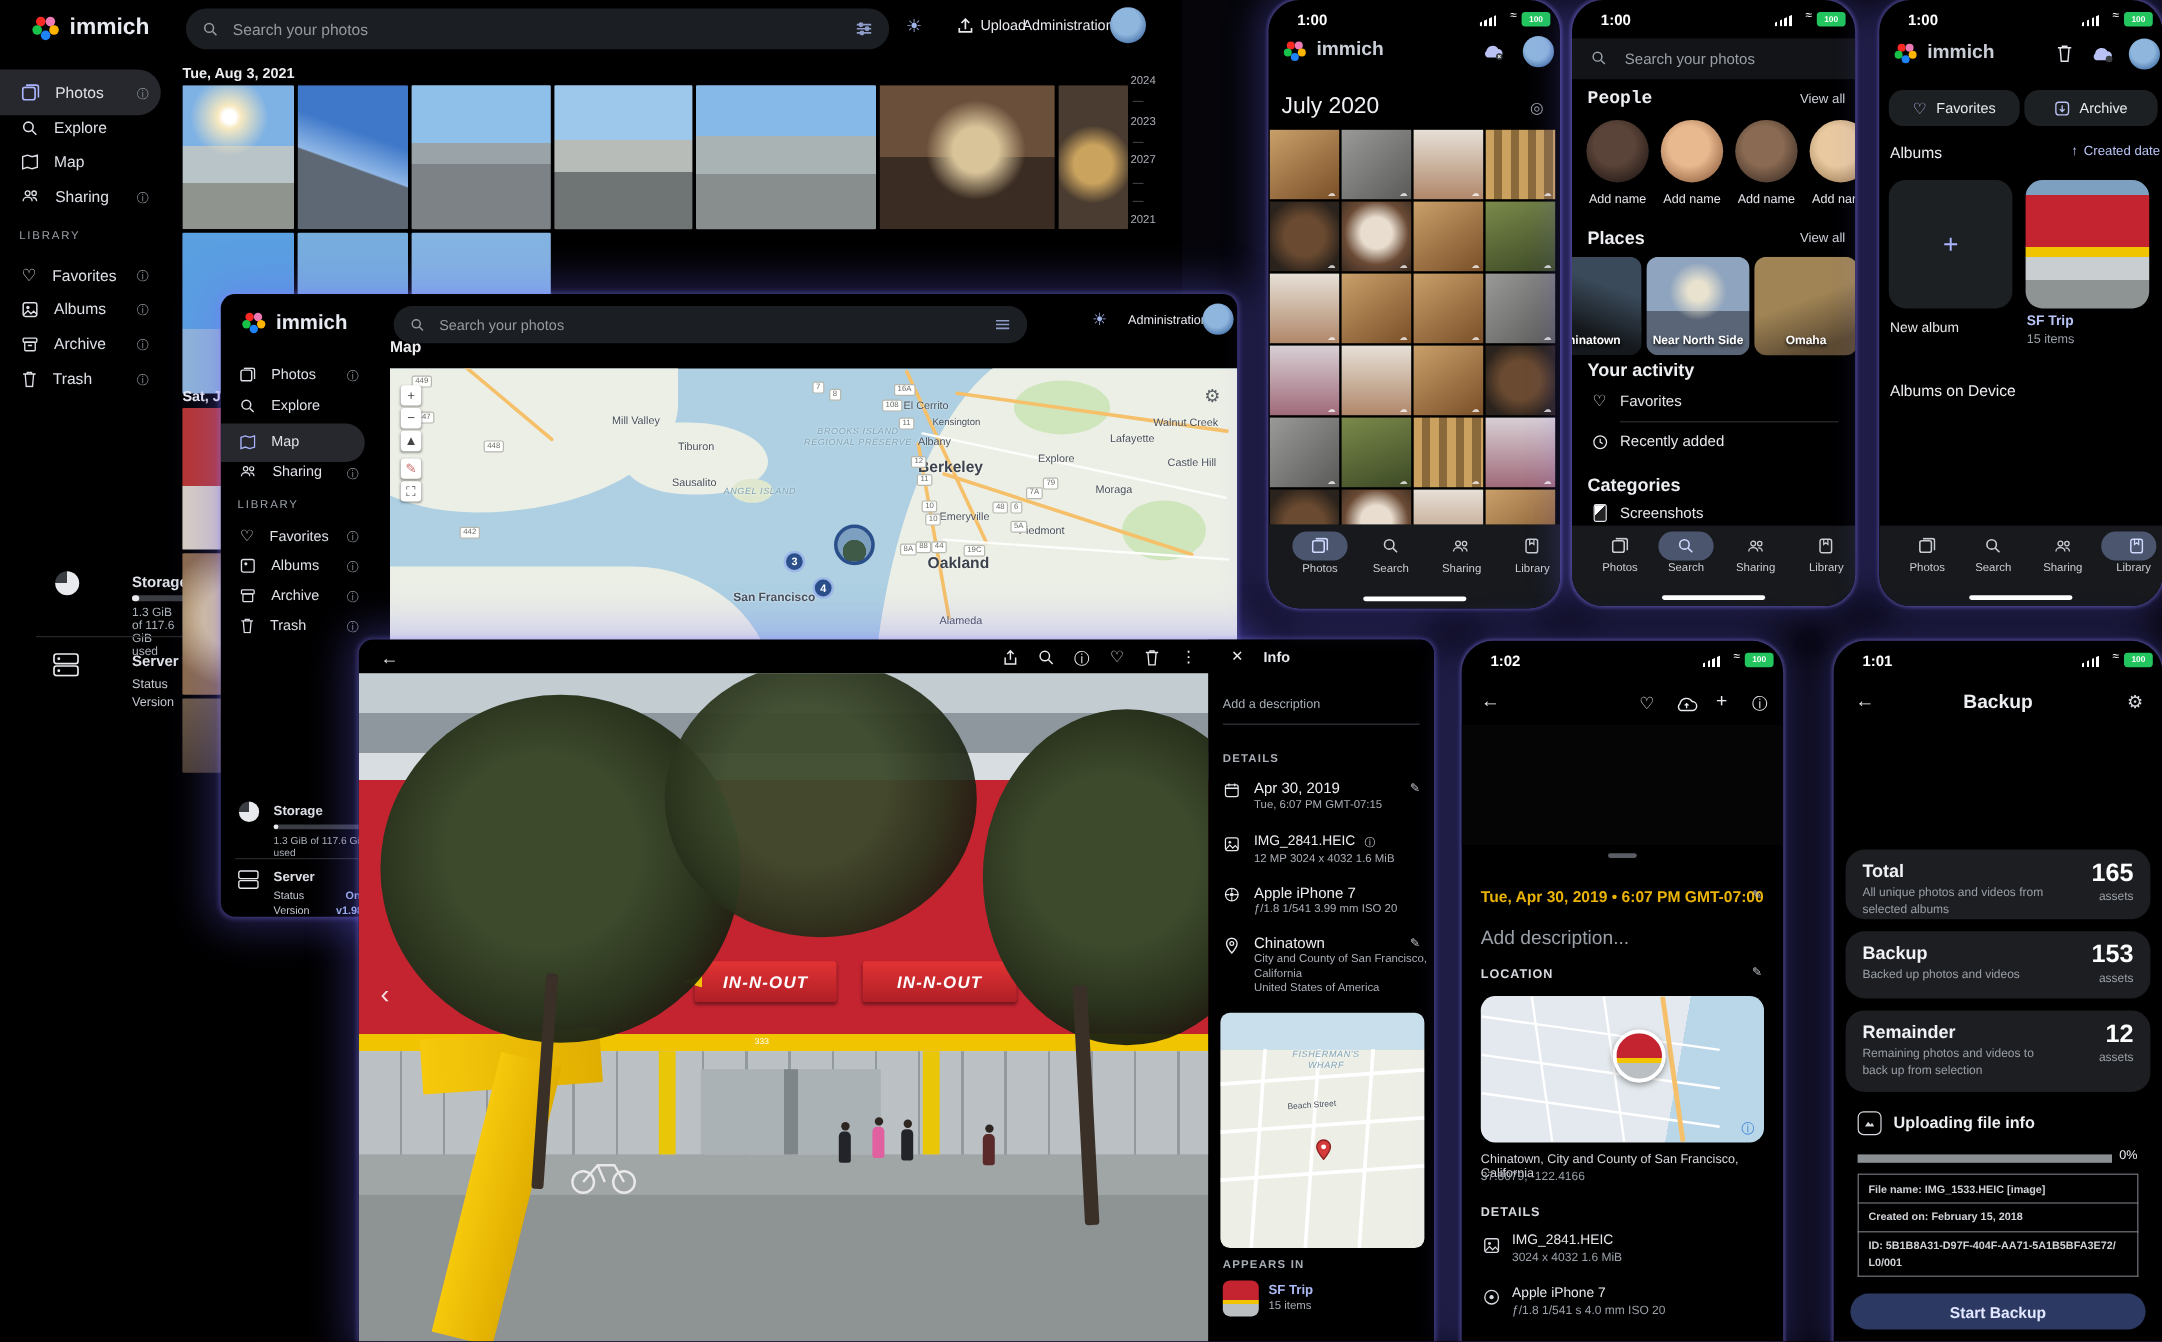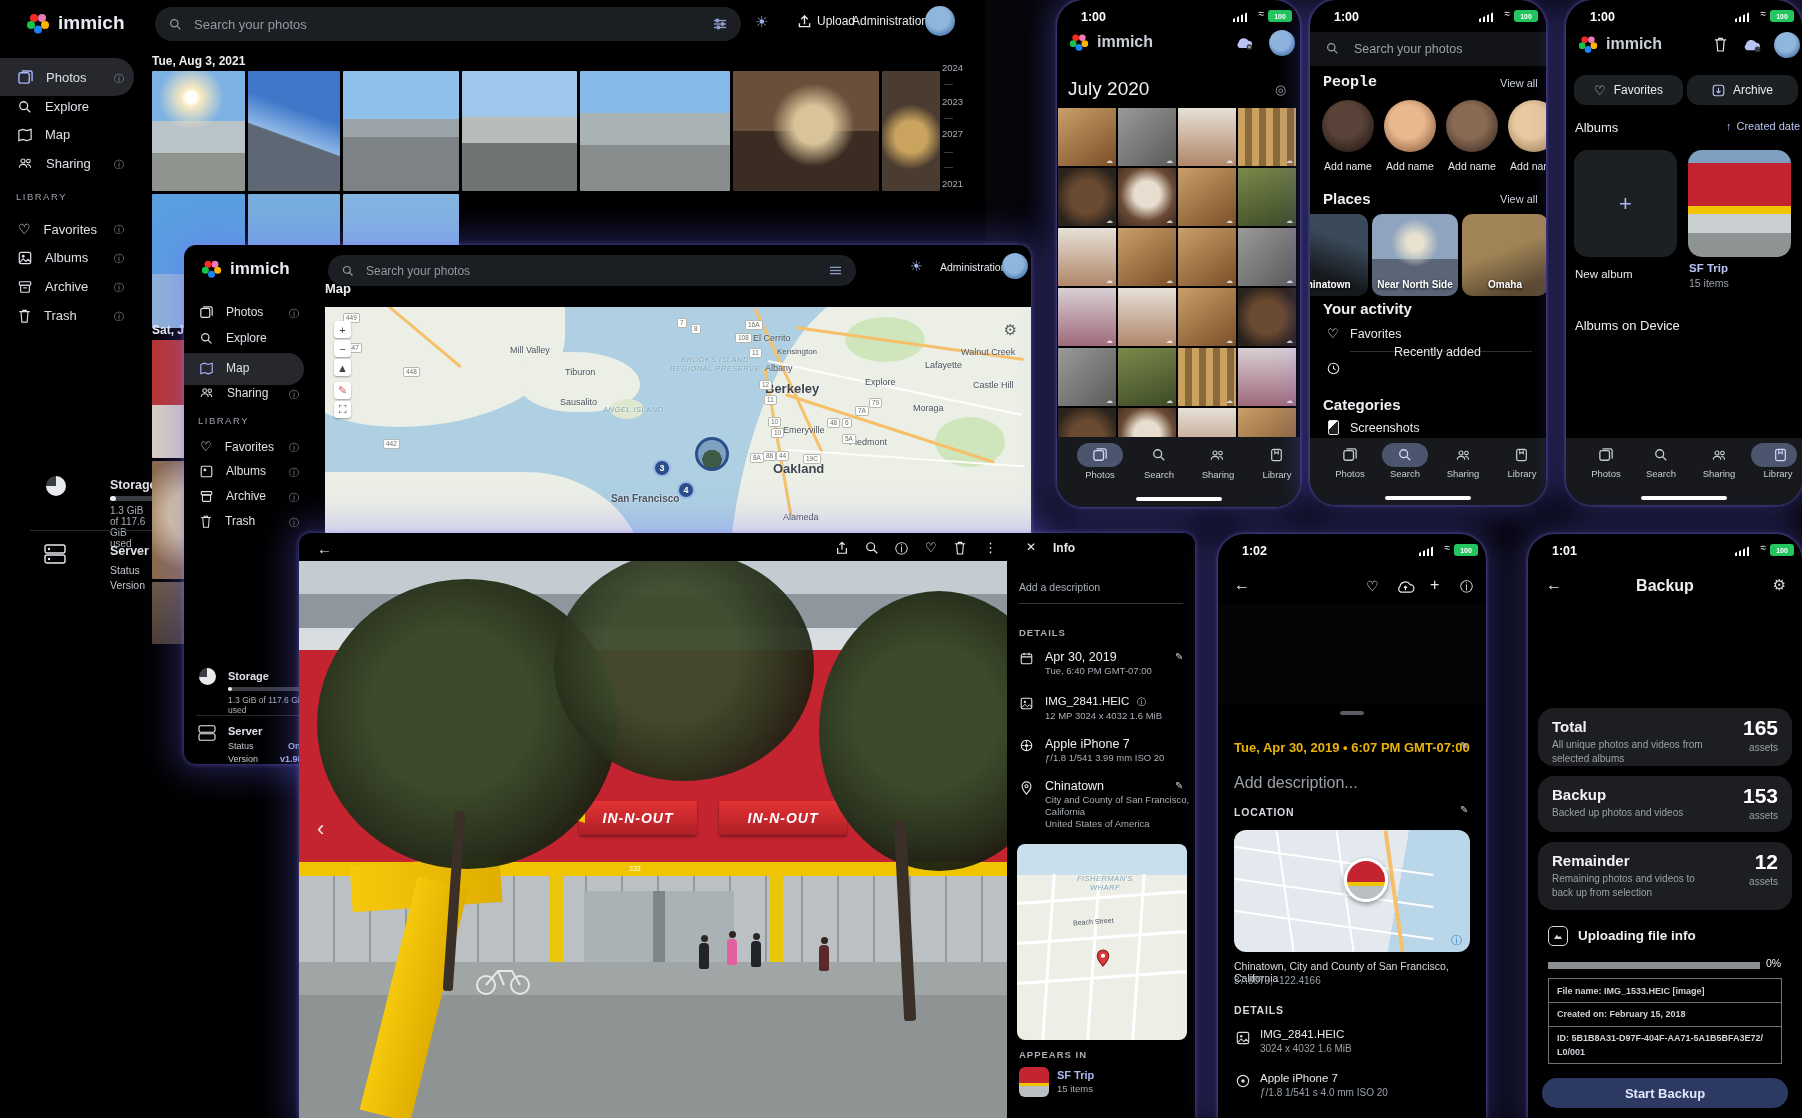--- a/index.html
+++ b/index.html
@@ -518,21 +518,21 @@
     <span class="abs" style="left:12px;top:48px;color:#a9aeb6;font-size:10.5px;">Add a description</span>
     <div class="hr" style="left:12px;top:70px;width:164px;background:#34373c;"></div>
     <span class="abs inf-sec" style="left:12px;top:94px;">DETAILS</span>
     <svg class="abs" style="left:13px;top:119px;" width="13" height="13" viewBox="0 0 16 16">
         <rect x="1.5" y="2.5" width="13" height="12" rx="2" fill="none" stroke="#e6e8ec" stroke-width="1.3"></rect>
         <line x1="1.5" y1="6" x2="14.5" y2="6" stroke="#e6e8ec" stroke-width="1.3"></line>
         <line x1="5" y1="1" x2="5" y2="4" stroke="#e6e8ec" stroke-width="1.3"></line>
         <line x1="11" y1="1" x2="11" y2="4" stroke="#e6e8ec" stroke-width="1.3"></line>
       </svg>
     <span class="abs inf-title" style="left:38px;top:117px;">Apr 30, 2019</span>
-    <span class="abs inf-sub" style="left:38px;top:132px;">Tue, 6:40 PM GMT-07:00</span>
+    <span class="abs inf-sub" style="left:38px;top:132px;">Tue, 6:07 PM GMT-07:15</span>
     <span class="abs pencil" style="left:168px;top:118px;">✎</span>
     <svg class="abs" style="left:13px;top:164px;" width="13" height="13" viewBox="0 0 16 16">
         <rect x="1.5" y="1.5" width="13" height="13" rx="2" fill="none" stroke="#e6e8ec" stroke-width="1.3"></rect>
         <circle cx="6" cy="6" r="1.4" fill="#e6e8ec"></circle>
         <path d="M2 13l4-4 3 3 2.5-2.5 3 3" fill="none" stroke="#e6e8ec" stroke-width="1.2"></path>
       </svg>
     <span class="abs inf-title" style="left:38px;top:162px;font-size:11.5px;">IMG_2841.HEIC</span>
     <span class="abs" style="left:130px;top:163px;color:#c9ccd2;font-size:9px;">ⓘ</span>
     <span class="abs inf-sub" style="left:38px;top:177px;">12 MP  3024 x 4032  1.6 MiB</span>
     <svg class="abs" style="left:13px;top:206px;" width="13" height="13" viewBox="0 0 16 16">
@@ -695,21 +695,21 @@
 
   </div>
   <span class="abs mheading" style="left:13px;top:300px;">Your activity</span>
   <span class="abs mrow-ico" style="left:17px;top:326px;">♡</span>
   <span class="abs" style="left:40px;top:327px;color:#e6e8ec;font-size:12.5px;">Favorites</span>
   <div class="hr" style="left:40px;top:351px;width:182px;background:#2c2f34;"></div>
   <svg class="abs" style="left:17px;top:362px;" width="13" height="13" viewBox="0 0 16 16">
       <circle cx="8" cy="8" r="6.5" fill="none" stroke="#e3e5ea" stroke-width="1.3"></circle>
       <path d="M8 4.5V8l2.5 1.5" fill="none" stroke="#e3e5ea" stroke-width="1.3"></path>
     </svg>
-  <span class="abs" style="left:40px;top:345px;color:#e6e8ec;font-size:12.5px;margin-left:44px;">Recently added</span>
+  <span class="abs" style="left:40px;top:361px;color:#e6e8ec;font-size:12.5px;">Recently added</span>
   <span class="abs mheading" style="left:13px;top:396px;">Categories</span>
   <div class="abs" style="left:18px;top:420px;width:11px;height:15px;border:1.4px solid #e3e5ea;border-radius:2px;background:linear-gradient(135deg,#fff 0 40%,#222 40%);"></div>
   <span class="abs" style="left:40px;top:421px;color:#e6e8ec;font-size:12.5px;">Screenshots</span>
   <div class="mnav" style="bottom:0;height:67px;">
     <div class="navpill" style="left:72px;top:5px;"></div>
     <div class="navitem" style="left:10px;top:30px;"><span>Photos</span></div>
     <div class="navitem" style="left:65px;top:30px;"><span>Search</span></div>
     <div class="navitem" style="left:123px;top:30px;"><span>Sharing</span></div>
     <div class="navitem" style="left:182px;top:30px;"><span>Library</span></div>
     <svg class="abs" style="left:33px;top:10px;" width="14" height="14" viewBox="0 0 16 16">

